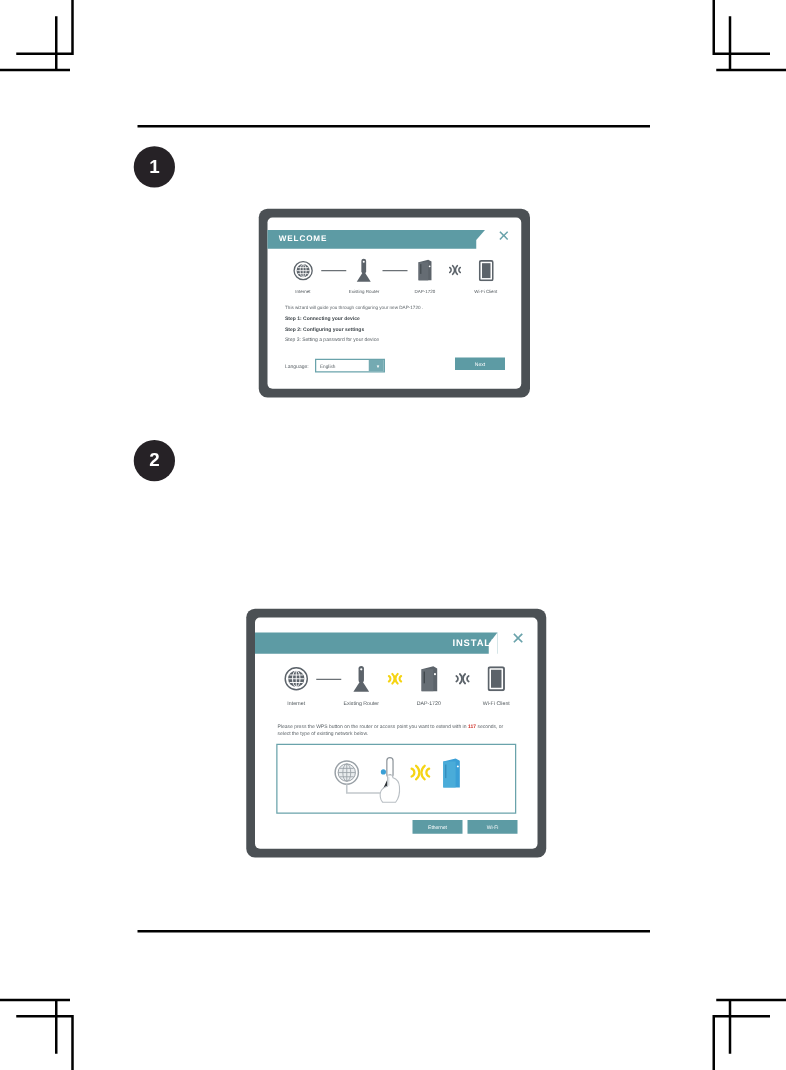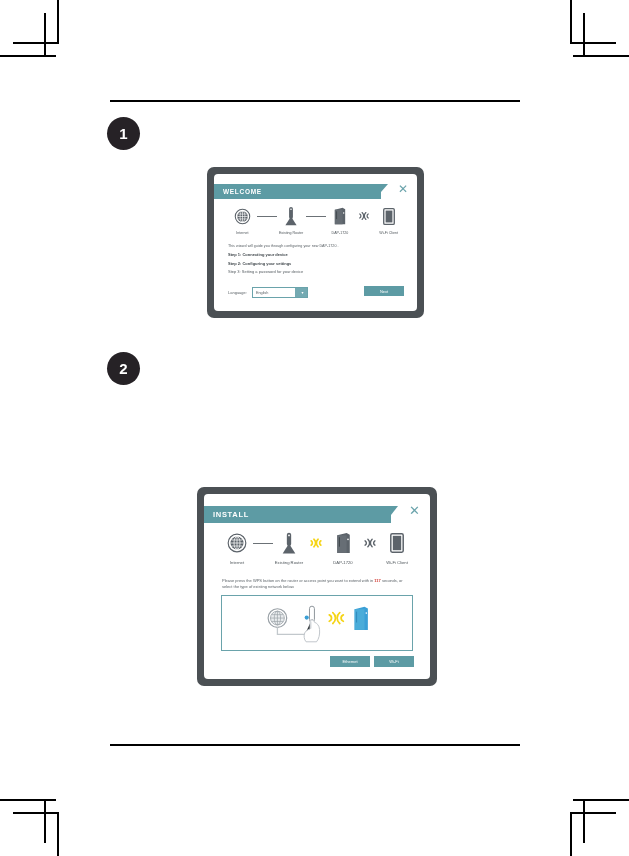--- a/index.html
+++ b/index.html
@@ -50,21 +50,21 @@
 
   
   .frame{position:absolute;background:#4b5054;border-radius:7px;padding:7px;}
   .frame-welcome{left:207px;top:167px;width:203px;height:137px;}
   .frame-install{left:197px;top:487px;width:226px;height:185px;}
   .dlg{background:#ffffff;border-radius:4px;width:100%;height:100%;position:relative;overflow:hidden;}
 
   
   .ribbon{position:absolute;left:-2px;height:15px;background:#5d9ba4;display:flex;align-items:center;}
   .frame-welcome .ribbon{top:10px;width:176px;}
-  .frame-install .ribbon{top:12px;width:196px;height:17px;}
+  .frame-install .ribbon{top:12px;width:196px;height:17px;justify-content:flex-end;}
   .ribbon .notch{position:absolute;right:0;top:0;width:0;height:100%;
     border-top:8px solid transparent;border-bottom:8px solid transparent;border-right:7px solid #ffffff;}
   .frame-install .ribbon .notch{border-top-width:9px;border-bottom-width:9px;}
   .ribbon .title{color:#ffffff;font-size:6.5px;font-weight:bold;letter-spacing:.7px;padding-left:11px;}
   .frame-install .ribbon .title{font-size:7.5px;}
   .close-x{position:absolute;color:#6aa3ab;font-size:12px;line-height:1;font-weight:300;}
   .frame-welcome .close-x{right:9px;top:9px;}
   .frame-install .close-x{right:10px;top:10px;font-size:13px;}
 
   

